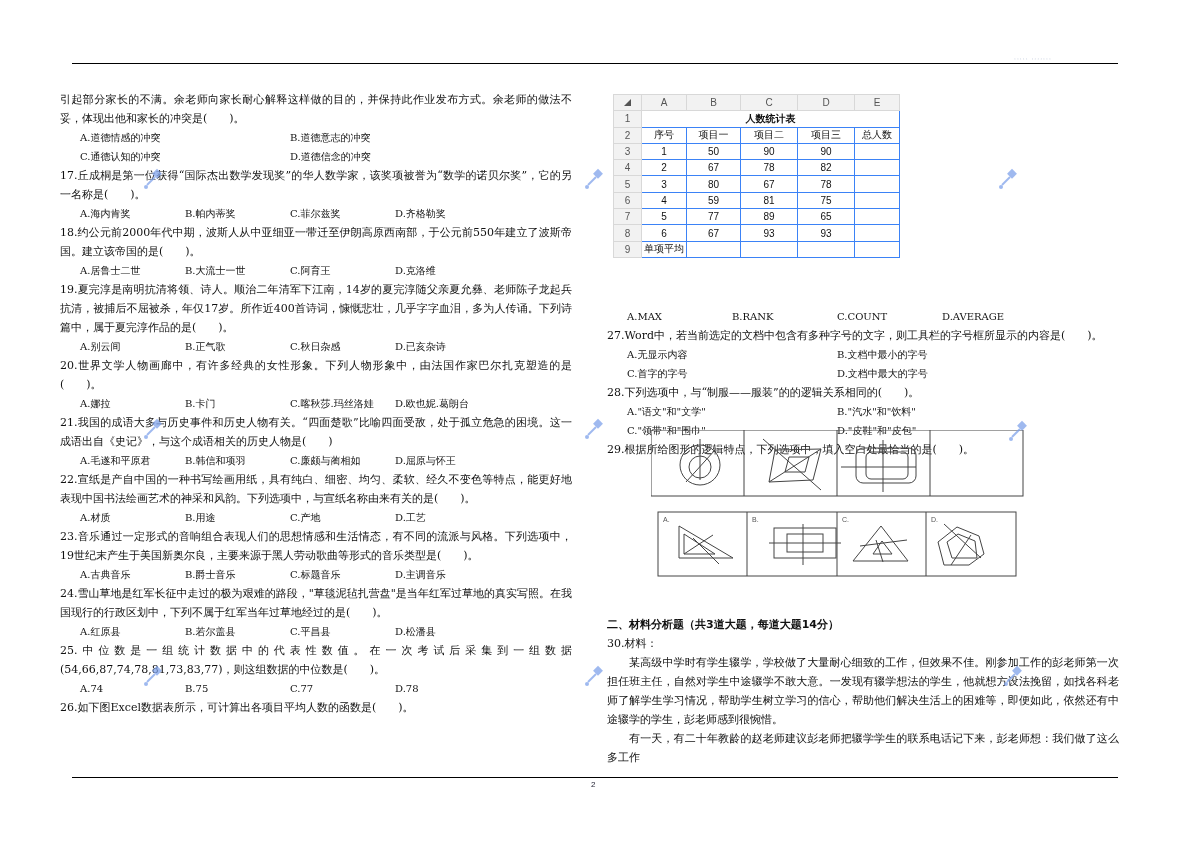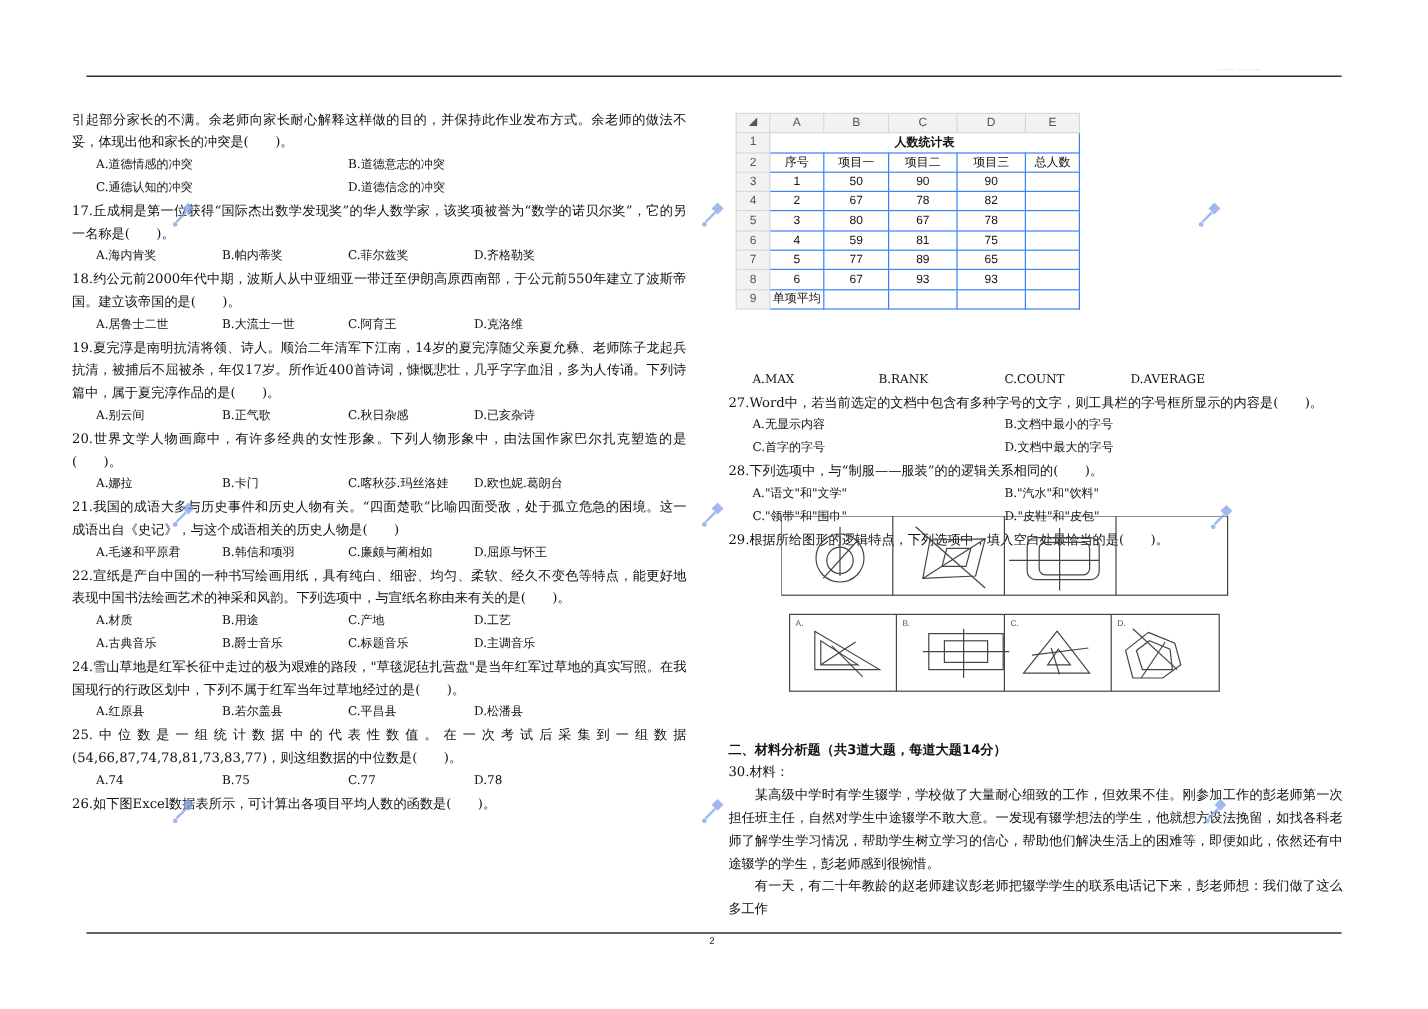--- a/index.html
+++ b/index.html
@@ -93,20 +93,21 @@
   </div>
 
   <p class="q">22.宣纸是产自中国的一种书写绘画用纸，具有纯白、细密、均匀、柔软、经久不变色等特点，能更好地表现中国书法绘画艺术的神采和风韵。下列选项中，与宣纸名称由来有关的是(　　)。</p>
   <div class="opts four">
     <span>A.材质</span>
     <span>B.用途</span>
     <span>C.产地</span>
     <span>D.工艺</span>
   </div>
 
+  <p class="q">23.音乐通过一定形式的音响组合表现人们的思想情感和生活情态，有不同的流派与风格。下列选项中，19世纪末产生于美国新奥尔良，主要来源于黑人劳动歌曲等形式的音乐类型是(　　)。</p>
   <div class="opts four">
     <span>A.古典音乐</span>
     <span>B.爵士音乐</span>
     <span>C.标题音乐</span>
     <span>D.主调音乐</span>
   </div>
 
   <p class="q">24.雪山草地是红军长征中走过的极为艰难的路段，"草毯泥毡扎营盘"是当年红军过草地的真实写照。在我国现行的行政区划中，下列不属于红军当年过草地经过的是(　　)。</p>
   <div class="opts four">
     <span>A.红原县</span>

